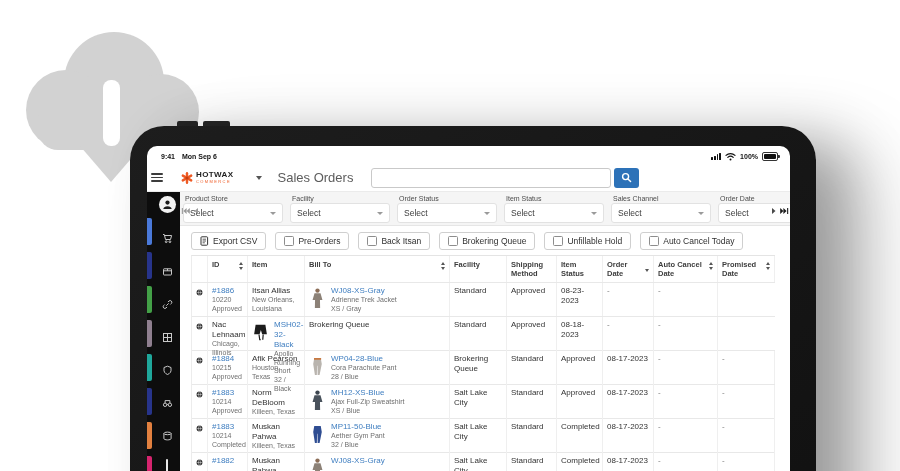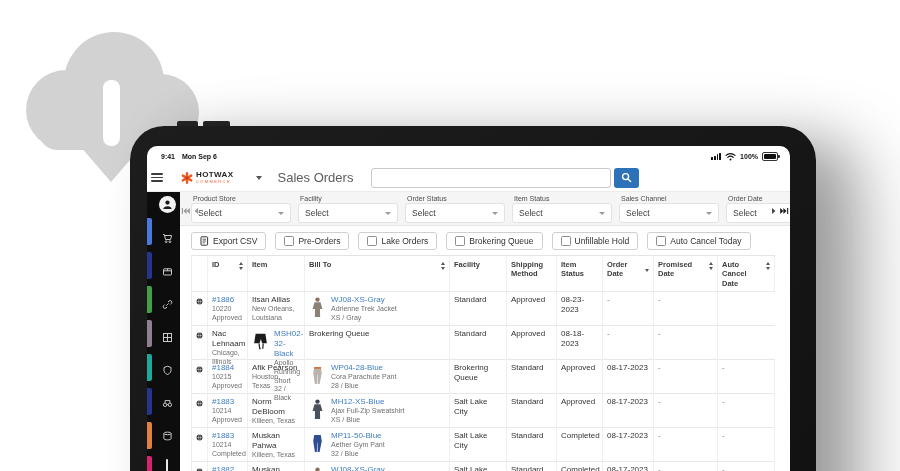--- a/index.html
+++ b/index.html
@@ -60,21 +60,21 @@
   .avatar{width:17px;height:17px;border-radius:50%;background:#f2f2f2;display:flex;align-items:center;
           justify-content:center;margin-bottom:9px;cursor:pointer;}
   .side-ic{height:33px;display:flex;align-items:center;justify-content:center;cursor:pointer;opacity:.92;}
   .side-scroll{width:1.6px;height:20px;background:#e8e8e8;border-radius:1px;margin-top:6px;}
 
   .main{flex:1;min-width:0;display:flex;flex-direction:column;background:#fff;}
 
   
   .filterbar{position:relative;height:33px;background:#f5f5f5;border-bottom:1px solid #e6e6e6;
              overflow:hidden;white-space:nowrap;}
-  .filters{display:flex;gap:7px;margin-left:11px;}
+  .filters{display:flex;gap:7px;margin-left:3px;}
   .filter{width:100px;flex:0 0 auto;display:flex;flex-direction:column;}
   .filter label{font-size:7px;color:#4c4c4c;margin:3px 0 1px 2px;}
   .selectbox{height:18px;background:#fff;border:1px solid #e2e2e2;border-radius:3px;display:flex;
              align-items:center;padding:0 6px;font-size:8.5px;color:#3b3b3b;cursor:pointer;}
   .selectbox .sel-caret{margin-left:auto;width:0;height:0;border-left:3px solid transparent;
              border-right:3px solid transparent;border-top:3.6px solid #9a9a9a;}
   .fnav{position:absolute;top:15px;display:flex;gap:3px;align-items:center;z-index:3;}
   .fnav.left{left:1px;}
   .fnav.right{right:1px;}
 
@@ -339,21 +339,21 @@
                 <path d="M2.6 3.2h3.4M2.6 5h3.4M2.6 6.8h2.2" stroke="#333" stroke-width=".8"></path>
               </svg>
               <span>Export CSV</span>
             </button>
             <button class="btn">
               <span class="chk"></span>
               <span>Pre-Orders</span>
             </button>
             <button class="btn">
               <span class="chk"></span>
-              <span>Lake Orders</span>
+              <span>Back Itsan</span>
             </button>
             <button class="btn">
               <span class="chk"></span>
               <span>Brokering Queue</span>
             </button>
             <button class="btn">
               <span class="chk"></span>
               <span>Unfillable Hold</span>
             </button>
             <button class="btn">
@@ -392,28 +392,28 @@
               <div>
                   <span>Item Status</span>
                 </div>
               <div>
                   <span>Order Date</span>
                 <span class="sort" style="padding-top:9px">
                     <i class="tri-d"></i>
                   </span>
                 </div>
               <div>
-                  <span>Promised Date</span>
+                  <span>Auto Cancel Date</span>
                 <span class="sort">
                     <i class="tri-u"></i>
                     <i class="tri-d"></i>
                   </span>
                 </div>
               <div>
-                  <span>Auto Cancel Date</span>
+                  <span>Promised Date</span>
                 <span class="sort">
                     <i class="tri-u"></i>
                     <i class="tri-d"></i>
                   </span>
                 </div>
             </div>
 
             <div class="trow tbody">
               <div class="cell-globe">
                 <svg width="9" height="9" viewBox="0 0 9 9">

